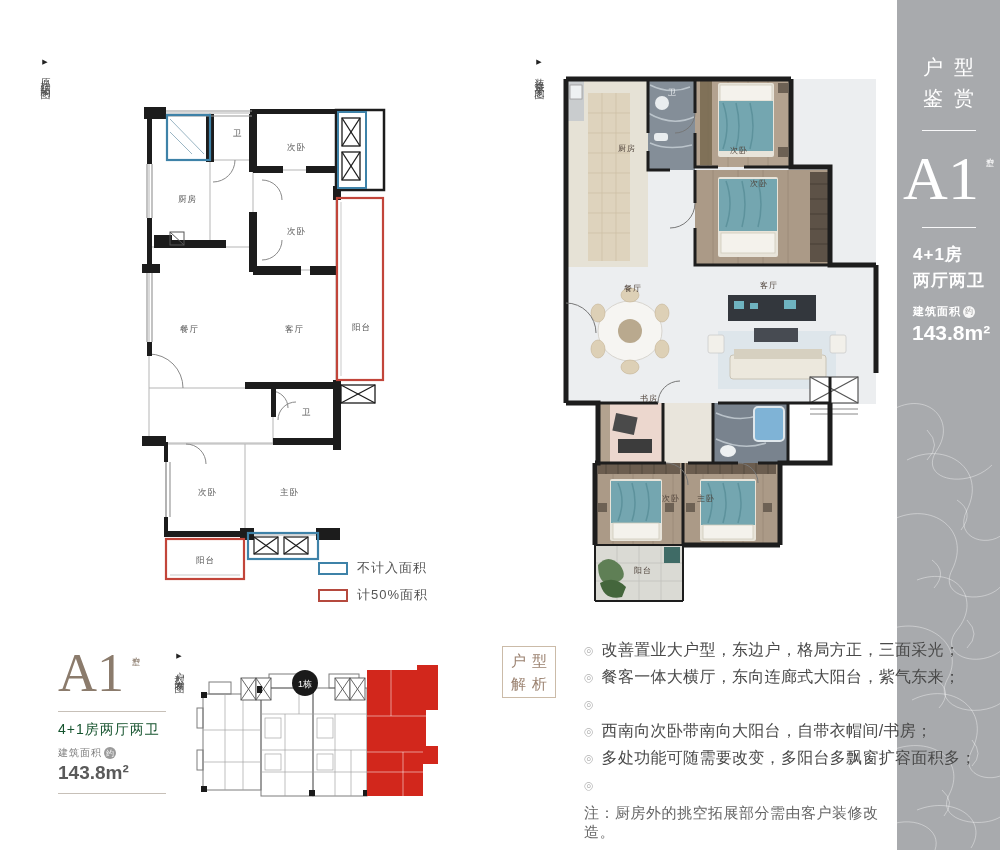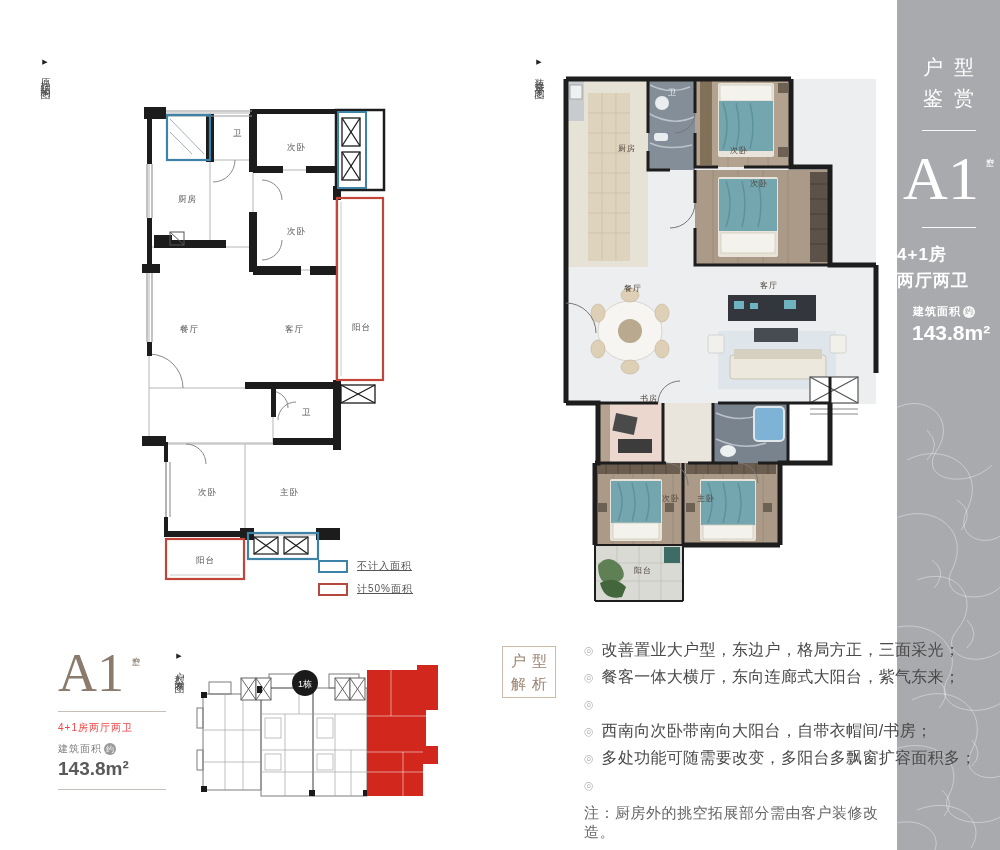--- a/index.html
+++ b/index.html
@@ -11,39 +11,39 @@
   .vtag { position:absolute; writing-mode:vertical-rl; text-orientation:upright; font-size:10px; color:#4a4a4a; letter-spacing:3px; display:flex; align-items:center; }
   .vtag .arrow { font-size:7px; letter-spacing:0; margin-bottom:4px; color:#222; }
 
   
   .side-panel { position:absolute; left:897px; top:0; width:103px; height:850px; background:#a8aaad; color:#fff; overflow:hidden; }
   .side-panel .ptitle { margin-top:52px; text-align:center; font-family:"Liberation Serif","DejaVu Serif",serif; font-size:20px; line-height:31px; letter-spacing:11px; padding-left:11px; font-weight:500; }
   .pdivider { width:54px; border-top:1px solid rgba(255,255,255,.92); margin:16px auto 14px auto; }
   .unit-code-row { display:flex; justify-content:center; align-items:flex-start; gap:4px; }
   .unit-code { font-family:"Liberation Serif","DejaVu Serif",serif; font-size:62px; line-height:66px; font-weight:400; }
   .unit-code-suffix { writing-mode:vertical-rl; text-orientation:upright; font-size:8px; letter-spacing:2px; margin-top:6px; opacity:.95; }
-  .pspec { text-align:left; margin-top:14px; font-size:17px; font-weight:bold; line-height:26px; letter-spacing:1px; }
+  .pspec { text-align:left; padding-left:16px; margin-top:14px; font-size:17px; font-weight:bold; line-height:26px; letter-spacing:1px; }
   .parea-label { padding-left:16px; margin-top:10px; font-size:11px; font-weight:bold; letter-spacing:1px; display:flex; align-items:center; gap:2px; }
   .circle-char { display:inline-flex; width:12px; height:12px; border-radius:50%; background:rgba(255,255,255,.9); color:#9a9a9a; font-size:8px; font-weight:normal; align-items:center; justify-content:center; letter-spacing:0; }
   .parea-value { padding-left:15px; font-size:21px; font-weight:bold; margin-top:2px; letter-spacing:0; }
   .dragon { position:absolute; left:0; bottom:0; }
 
   
   .legend { position:absolute; left:318px; top:559px; }
   .legend-row { display:flex; align-items:center; gap:9px; margin-bottom:9px; }
   .legend-box { width:30px; height:13px; background:#fff; }
-  .legend-label { font-size:10px; color:#555; letter-spacing:1px;text-decoration:underline; }
+  .legend-label { font-size:13px; color:#555; letter-spacing:1px; }
 
   
   .unit-card { position:absolute; left:58px; top:644px; width:112px; color:#8b7b6c; }
   .unit-card .code-row { display:flex; align-items:flex-start; gap:5px; }
   .unit-card .code { font-family:"Liberation Serif","DejaVu Serif",serif; font-size:54px; line-height:58px; }
   .unit-card .code-suffix { writing-mode:vertical-rl; text-orientation:upright; font-size:8px; letter-spacing:2px; margin-top:6px; color:#8b7b6c; }
   .unit-card hr { border:none; border-top:1px solid #c7c0b8; margin:9px 0; width:108px; }
-  .unit-card .layout { font-size:10px; color:#ef4444; letter-spacing:1px; }
+  .unit-card .layout { font-size:14px; color:#14532d; letter-spacing:1px; }
   .unit-card .area-label { margin-top:7px; font-size:10px; color:#7d7d7d; display:flex; align-items:center; gap:2px; letter-spacing:1px; }
   .unit-card .circle-char { background:#9a9a9a; color:#fff; }
   .unit-card .area-value { font-size:19px; color:#5a5a5a; font-weight:bold; margin-top:2px; }
 
   
   .analysis-box { position:absolute; left:502px; top:646px; width:54px; height:52px; border:1px solid #cbbba8; color:#9b8270; font-size:15px; line-height:23px; text-align:center; letter-spacing:6px; padding-left:6px; padding-top:2px; font-weight:500; }
   .bullets { position:absolute; left:584px; top:642px; width:306px; }
   .bullet-row { display:flex; align-items:flex-start; gap:8px; margin-bottom:11px; }
   .bullet-glyph { color:#b2b2b2; font-size:11px; line-height:16px; }
   .bullet-text { font-size:16px; color:#4a4a4a; letter-spacing:.3px; line-height:16px; white-space:nowrap; }

